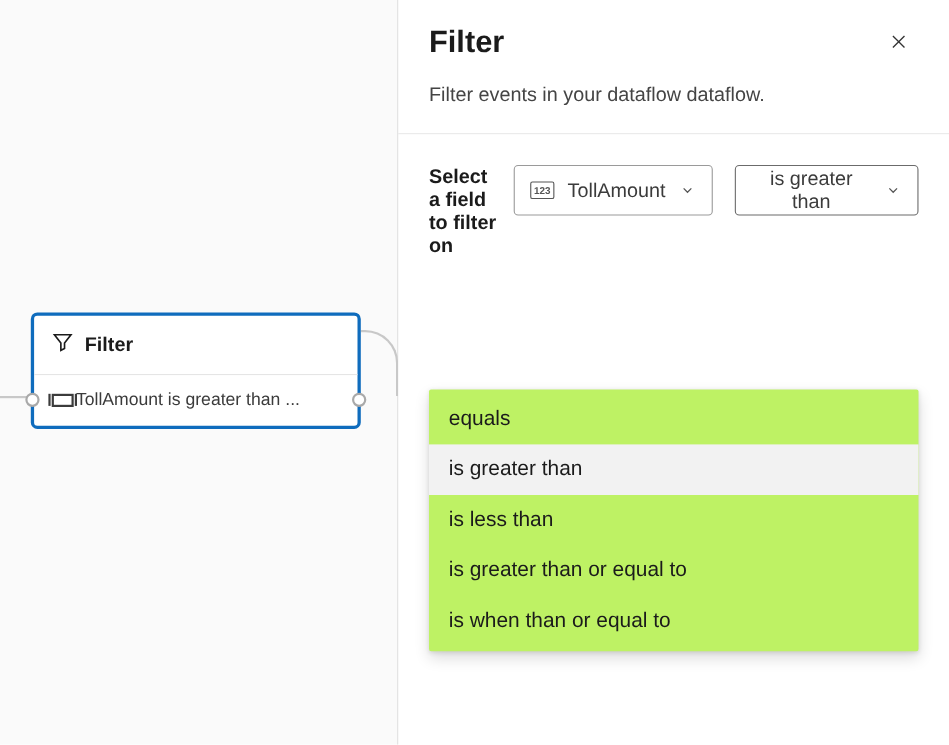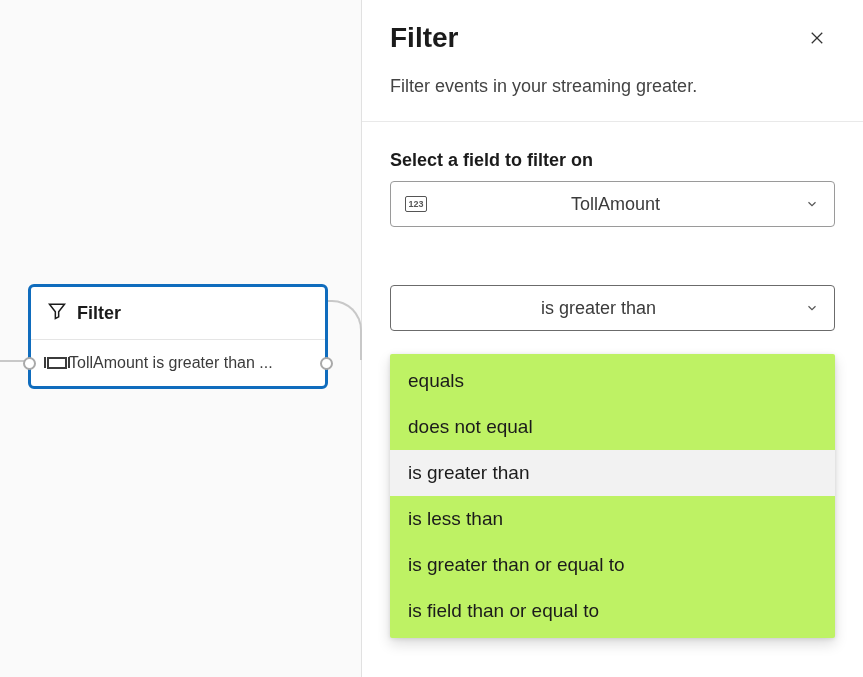--- a/index.html
+++ b/index.html
@@ -124,21 +124,21 @@
       height: 36px;
       display: flex;
       align-items: center;
       justify-content: center;
       cursor: pointer;
       color: #333;
     }
     .panel-body {
       padding: 28px 28px;
       display: flex;
-      flex-direction: column;
+      flex-direction: row;
       gap: 10px;
       position: relative;
     }
     .label {
       font-size: 18px;
       font-weight: 600;
       color: #1b1b1b;
       margin-top: 6px;
     }
     .label:first-child {
@@ -247,21 +247,21 @@
     </div>
     <div class="connector-dot connector-left"></div>
     <div class="connector-dot connector-right"></div>
   </div>
 </div>
 
 <div class="panel">
   <div class="panel-header">
     <div class="panel-header-left">
       <div class="panel-title">Filter</div>
-      <div class="panel-subtitle">Filter events in your streaming greater.</div>
+      <div class="panel-subtitle">Filter events in your dataflow dataflow.</div>
     </div>
     <div class="close-btn">
       <span>
         <svg width="18" height="18" viewBox="0 0 24 24" fill="none" stroke="currentColor" stroke-width="1.6">
           <line x1="5" y1="5" x2="19" y2="19"></line>
           <line x1="19" y1="5" x2="5" y2="19"></line>
         </svg>
       </span>
     </div>
   </div>
@@ -283,20 +283,19 @@
       <span class="select-value">is greater than</span>
       <span class="chevron">
         <svg width="14" height="14" viewBox="0 0 24 24" fill="none" stroke="currentColor" stroke-width="2">
           <polyline points="6 9 12 15 18 9"></polyline>
         </svg>
       </span>
     </div>
 
     <div class="dropdown" id="dropdown">
         <div class="dropdown-item">equals</div>
-        <div class="dropdown-item">does not equal</div>
         <div class="dropdown-item selected">is greater than</div>
         <div class="dropdown-item">is less than</div>
         <div class="dropdown-item">is greater than or equal to</div>
-        <div class="dropdown-item">is field than or equal to</div>
+        <div class="dropdown-item">is when than or equal to</div>
       </div>
   </div>
 </div>
 
 </body></html>

